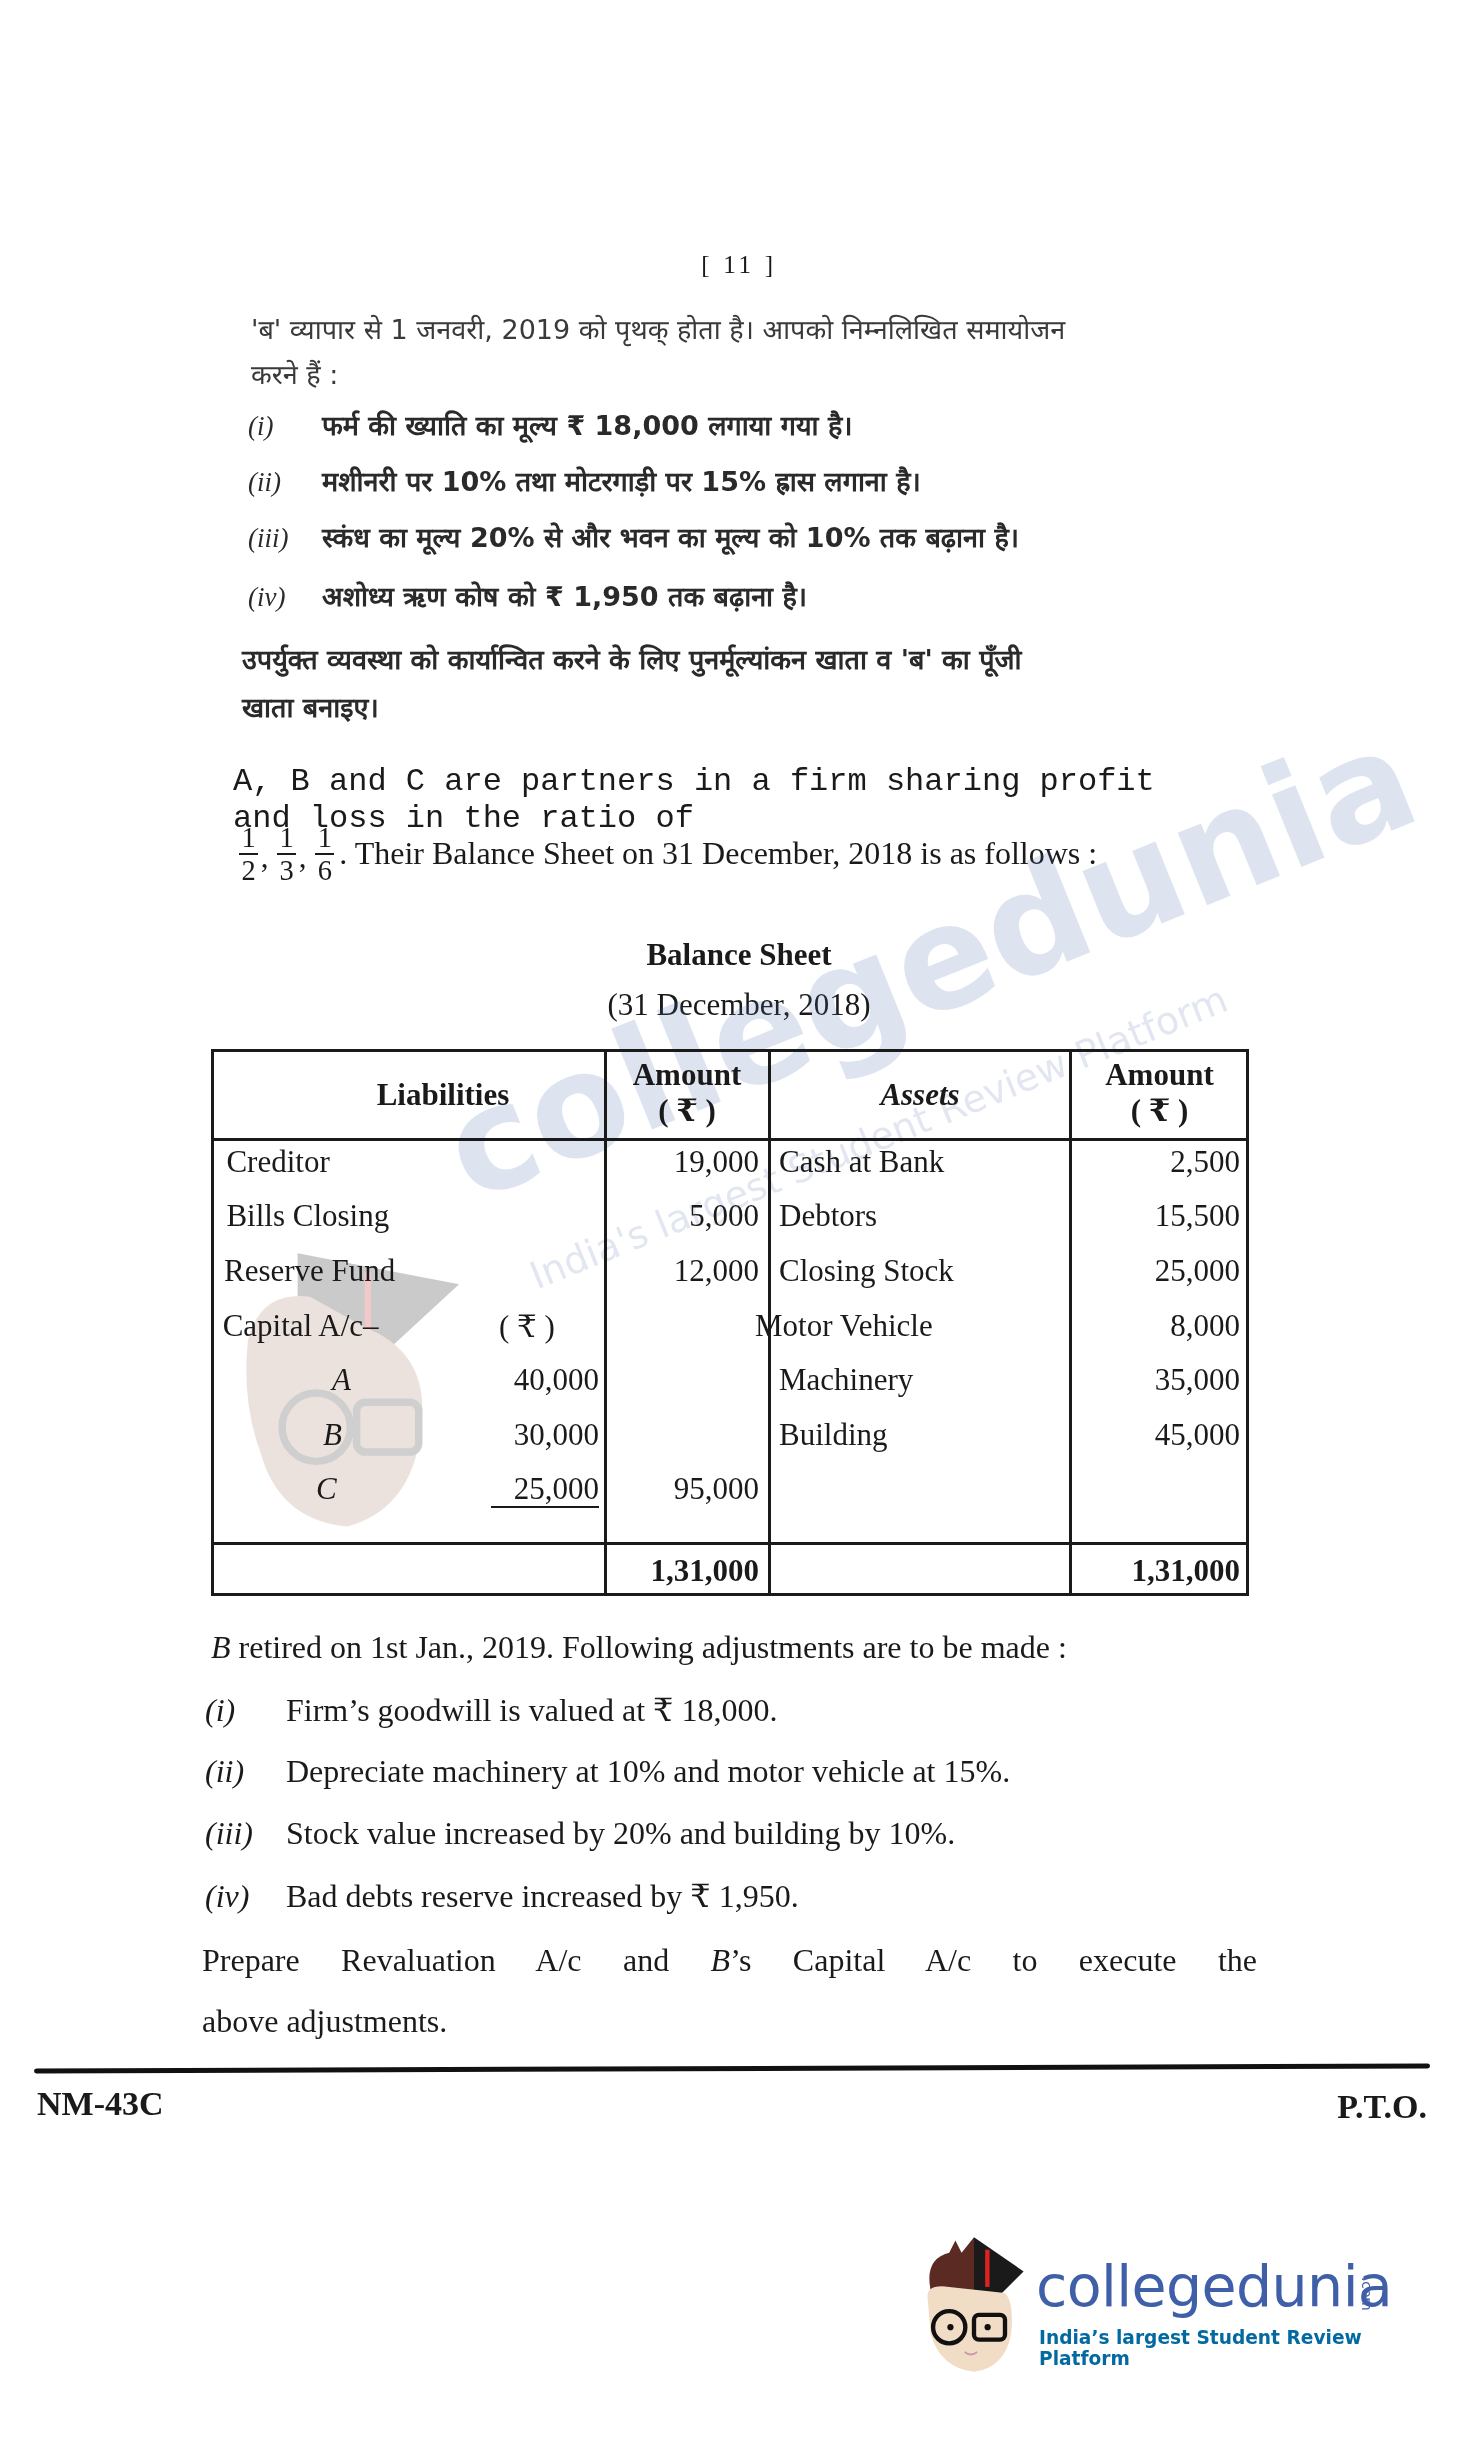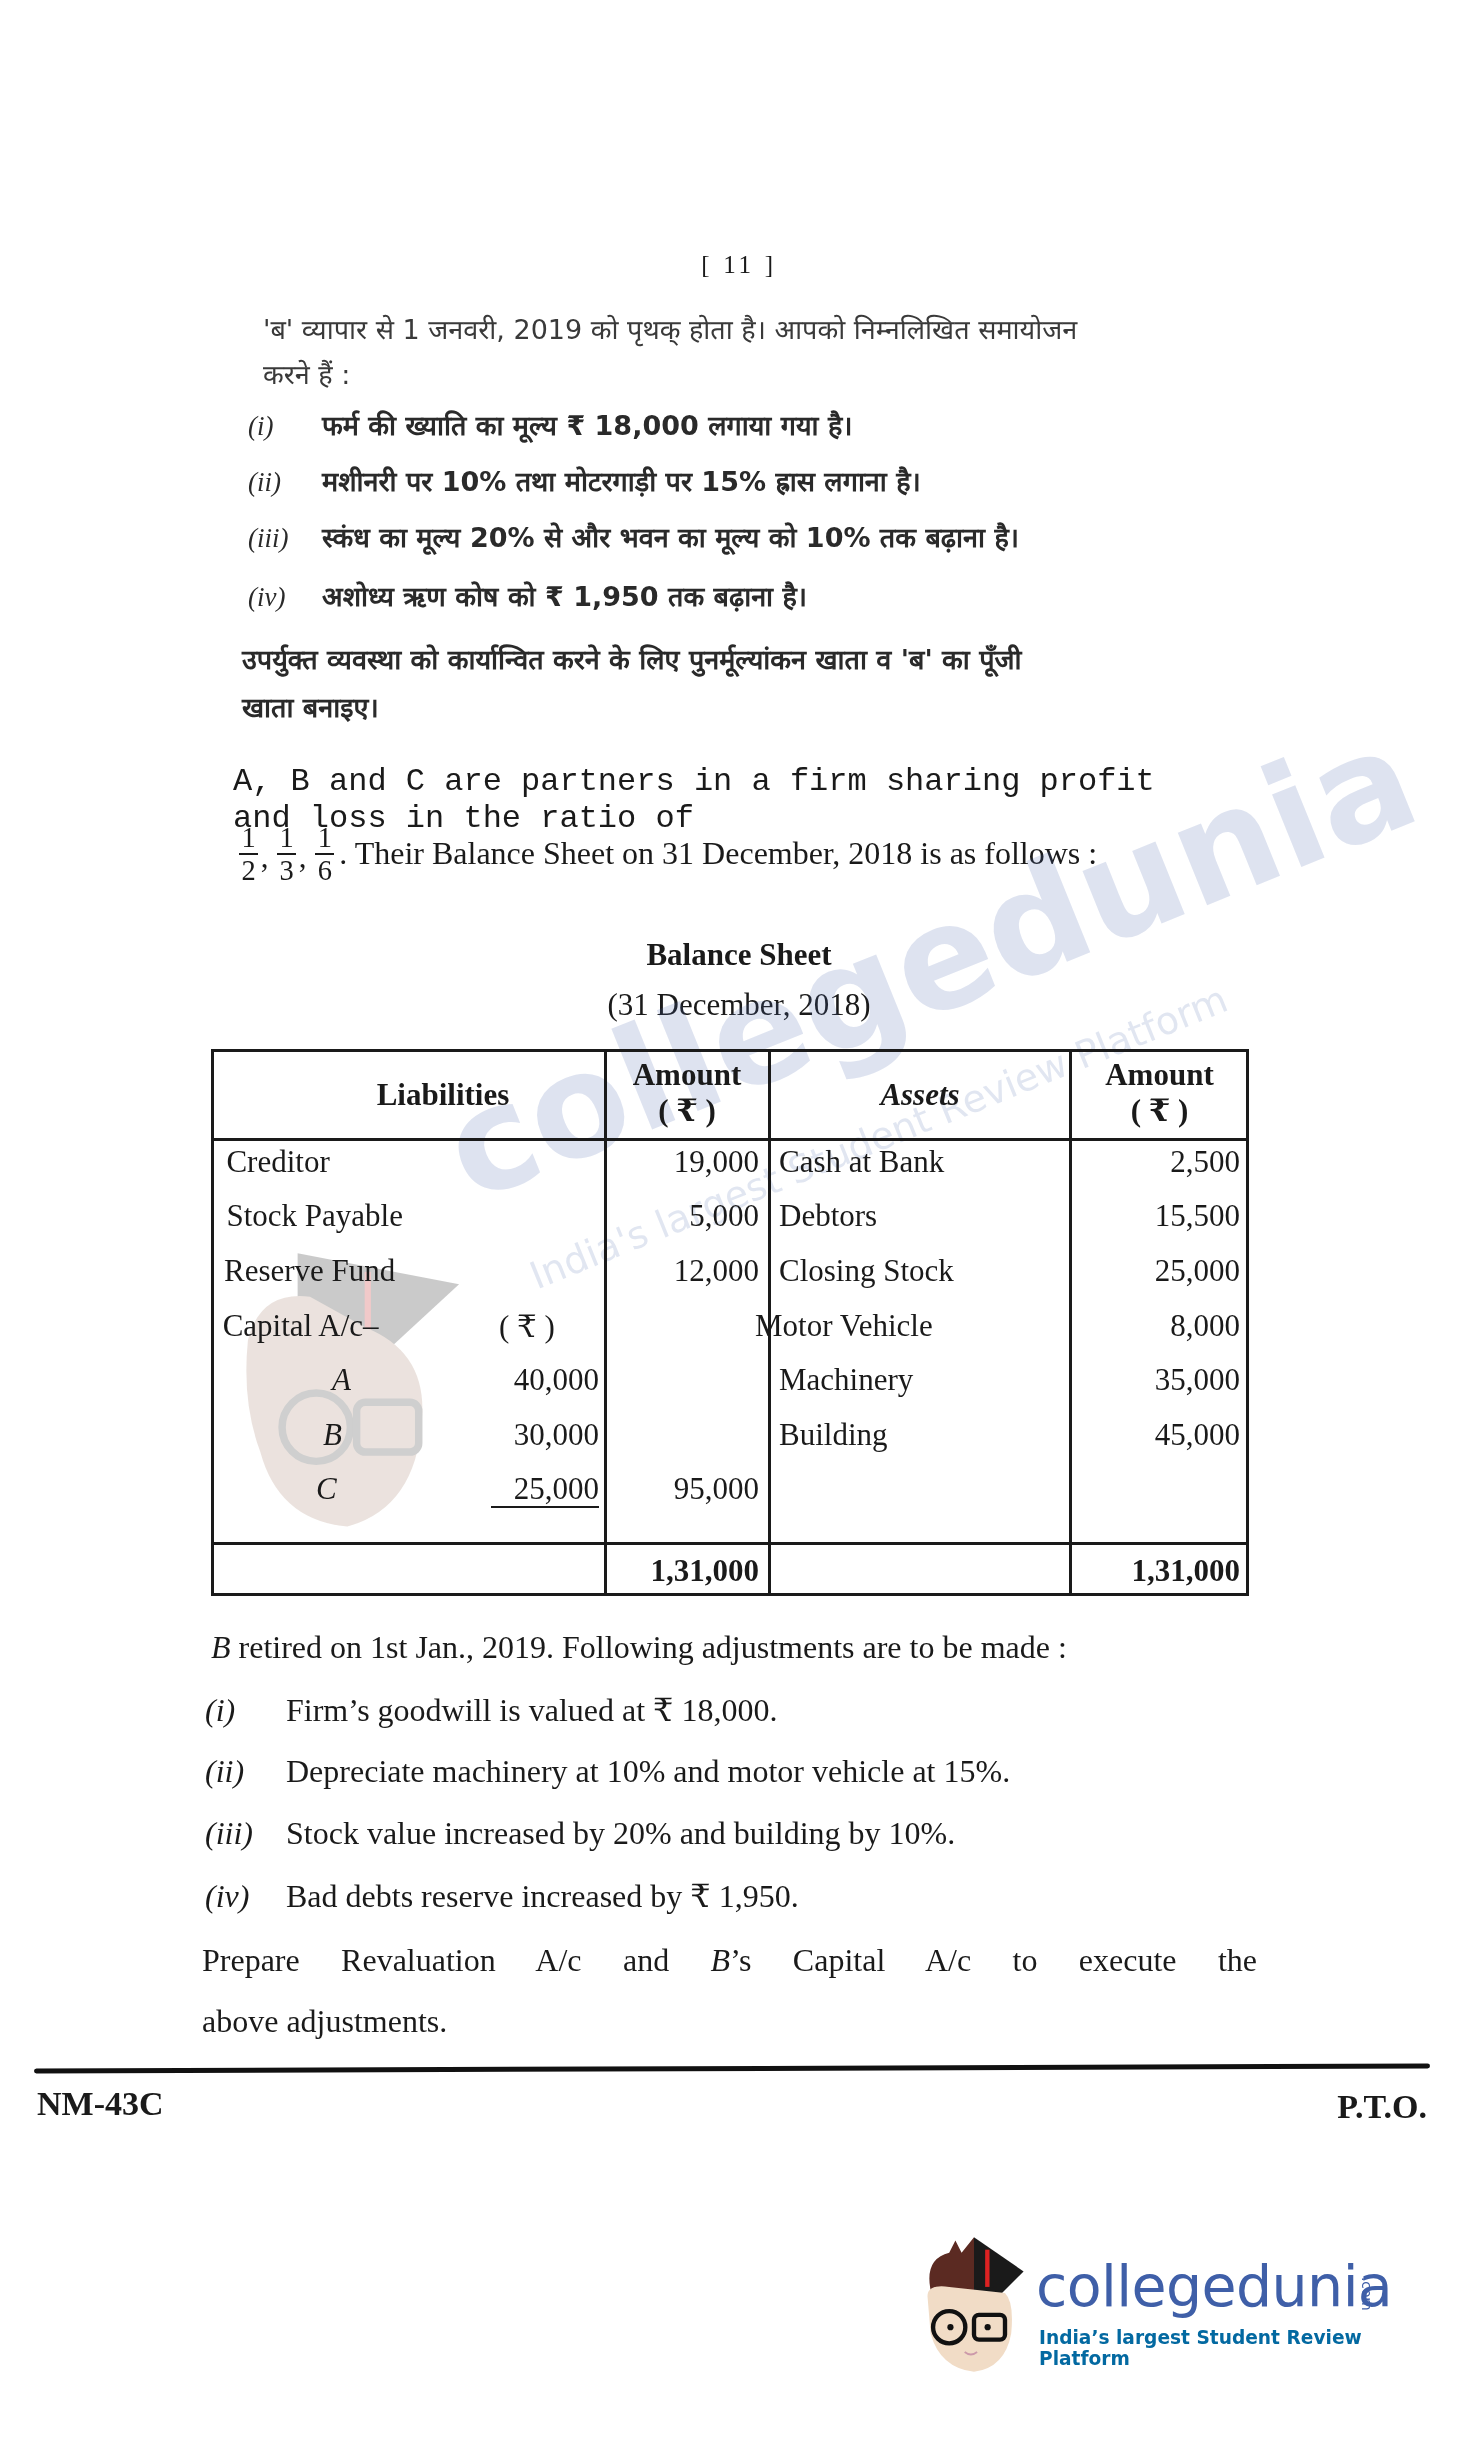--- a/index.html
+++ b/index.html
@@ -3,21 +3,21 @@
 <meta charset="utf-8">
 <style>
   html, body { margin: 0; padding: 0; background: #ffffff; }
   body {
     width: 1478px; height: 2462px; position: relative; overflow: hidden;
     font-family: "Liberation Serif", "DejaVu Serif", serif; color: #1a1a1a;
   }
   .abs { position: absolute; }
   .page-num { left: 0; width: 1478px; top: 251px; text-align: center; font-size: 25px; letter-spacing: 3.7px; }
   .hindi { font-family: "DejaVu Sans", sans-serif; font-size: 27px; color: #2a2a2a; }
-  .hindi-para { left: 251px; width: 968px; line-height: 45px; top: 307px; font-weight: normal; color:#3a3a3a;margin-left:12px; }
+  .hindi-para { left: 251px; width: 968px; line-height: 45px; top: 307px; font-weight: normal; color:#3a3a3a; }
   .h-item { left: 248px; width: 993px; }
   .h-item .num { display: inline-block; width: 74px; font-style: italic; font-family: "Liberation Serif", serif; font-size: 27px; }
   .h-item .txt { font-weight: bold; }
   .hindi-close { left: 242px; width: 980px; top: 636px; line-height: 48px; font-weight: bold; text-align: justify; }
   .en { font-size: 32px; }
   .en-para { left: 233px; width: 993px; top: 763px; font-family: Liberation Mono, monospace; }
   .frac-line { left: 239px; top: 813px; height: 81px; width: 1055px; display: flex; align-items: center; }
   .frac { display: inline-flex; flex-direction: column; align-items: center; font-size: 28.5px; line-height: 31px; margin-right: 1.2px; }
   .frac .n { border-bottom: 2.5px solid #1a1a1a; padding: 0 2.5px; }
   .comma { font-size: 31px; margin: 0 8.7px 0 1.2px; align-self: center; position: relative; top: 3.7px; }
@@ -129,21 +129,21 @@
     <div>( ₹ )</div>
   </div>
   <div class="th" style="left:557px; width:298px; top:25px;font-style:italic;">Assets</div>
   <div class="th" style="left:858px; width:175px; top:5px;">
     <div>Amount</div>
     <div>( ₹ )</div>
   </div>
 
   <div class="cell" style="left:12.4px; top:92px;">Creditor</div>
   <div class="cell r" style="left:392px; width:153px; top:92px;">19,000</div>
-  <div class="cell" style="left:12.4px; top:146px;">Stock Payable</div>
+  <div class="cell" style="left:12.4px; top:146px;">Bills Closing</div>
   <div class="cell r" style="left:392px; width:153px; top:146px;">5,000</div>
   <div class="cell" style="left:10px; top:201px;">Reserve Fund</div>
   <div class="cell r" style="left:392px; width:153px; top:201px;">12,000</div>
 
   <div class="cell" style="left:8.7px; top:256px;">Capital A/c–</div>
   <div class="cell" style="left:285px; top:256px;">( ₹ )</div>
 
   <div class="cell it" style="left:118px; top:310px;">A</div>
   <div class="cell r" style="left:236px; width:149px; top:310px;">40,000</div>
   <div class="cell it" style="left:109px; top:365px;">B</div>

